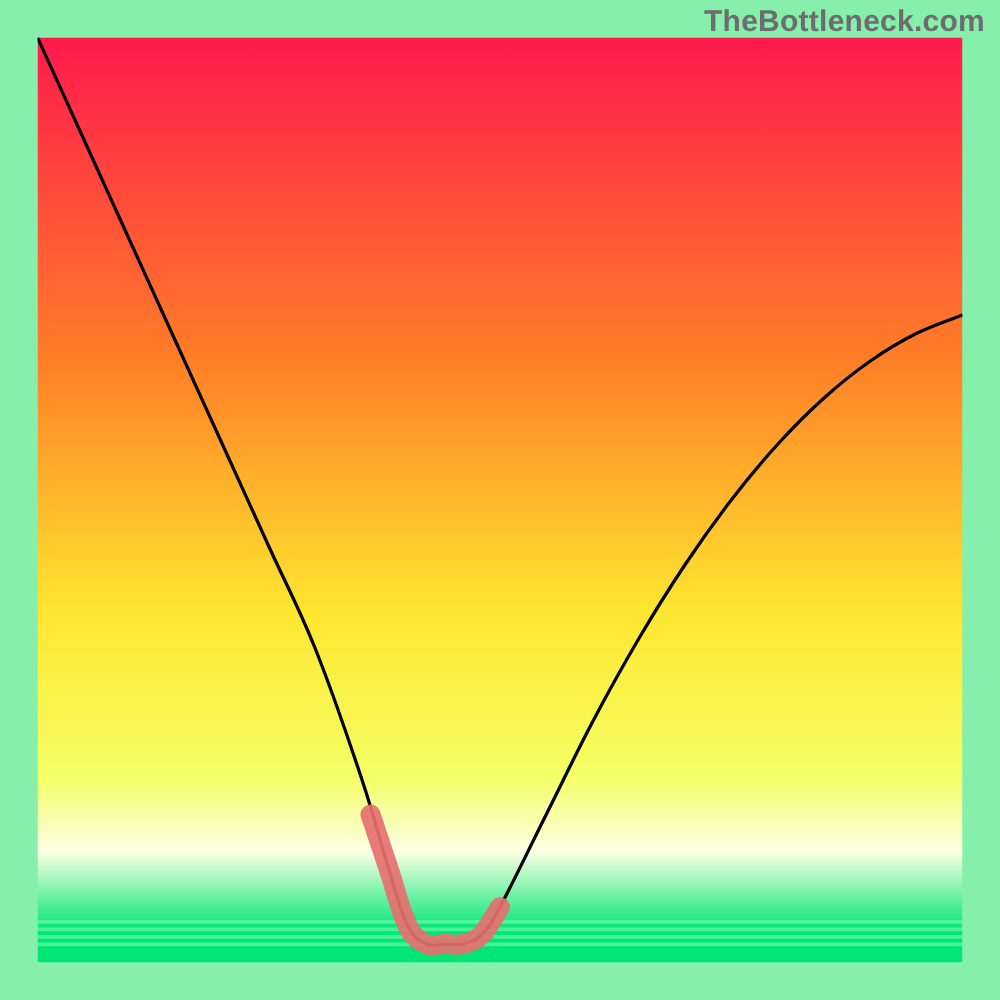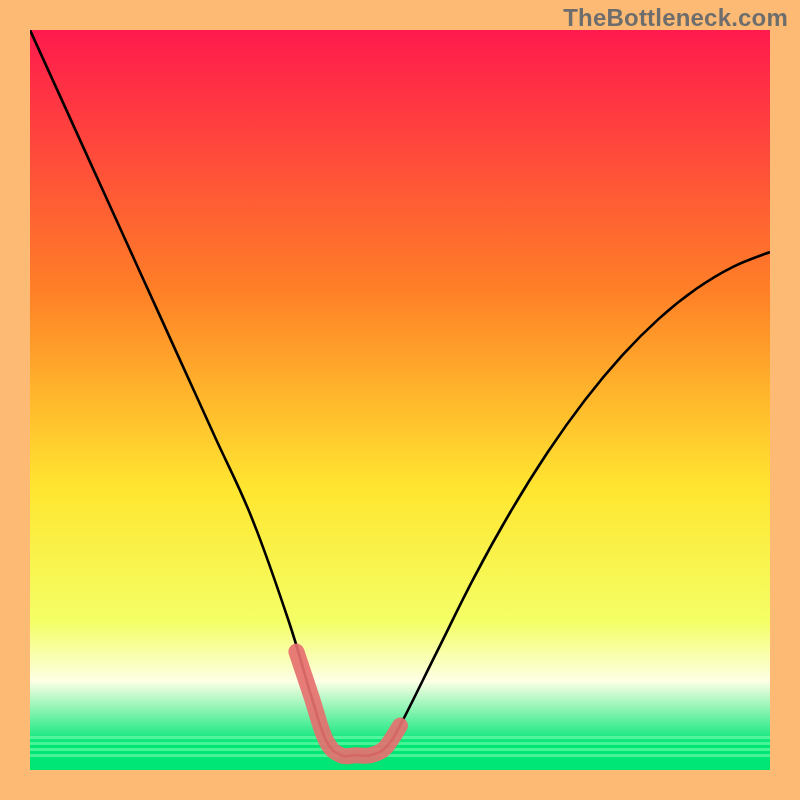--- a/index.html
+++ b/index.html
@@ -1,21 +1,21 @@
 <!DOCTYPE html>
 <html><head>
 <meta charset="utf-8">
 <style>
   * { margin: 0; padding: 0; box-sizing: border-box; }
   html, body { width: 800px; height: 800px; overflow: hidden; background: #000; }
   .frame {
     position: absolute;
     left: 0; top: 0;
     width: 800px; height: 800px;
-    background: #fdba74;
+    background: #86efac;
   }
   .watermark {
     position: absolute;
     top: 4px;
     right: 12px;
     font-family: Arial, Helvetica, sans-serif;
     font-size: 24px;
     font-weight: bold;
     color: #6d6d6d;
     letter-spacing: 0.2px;

